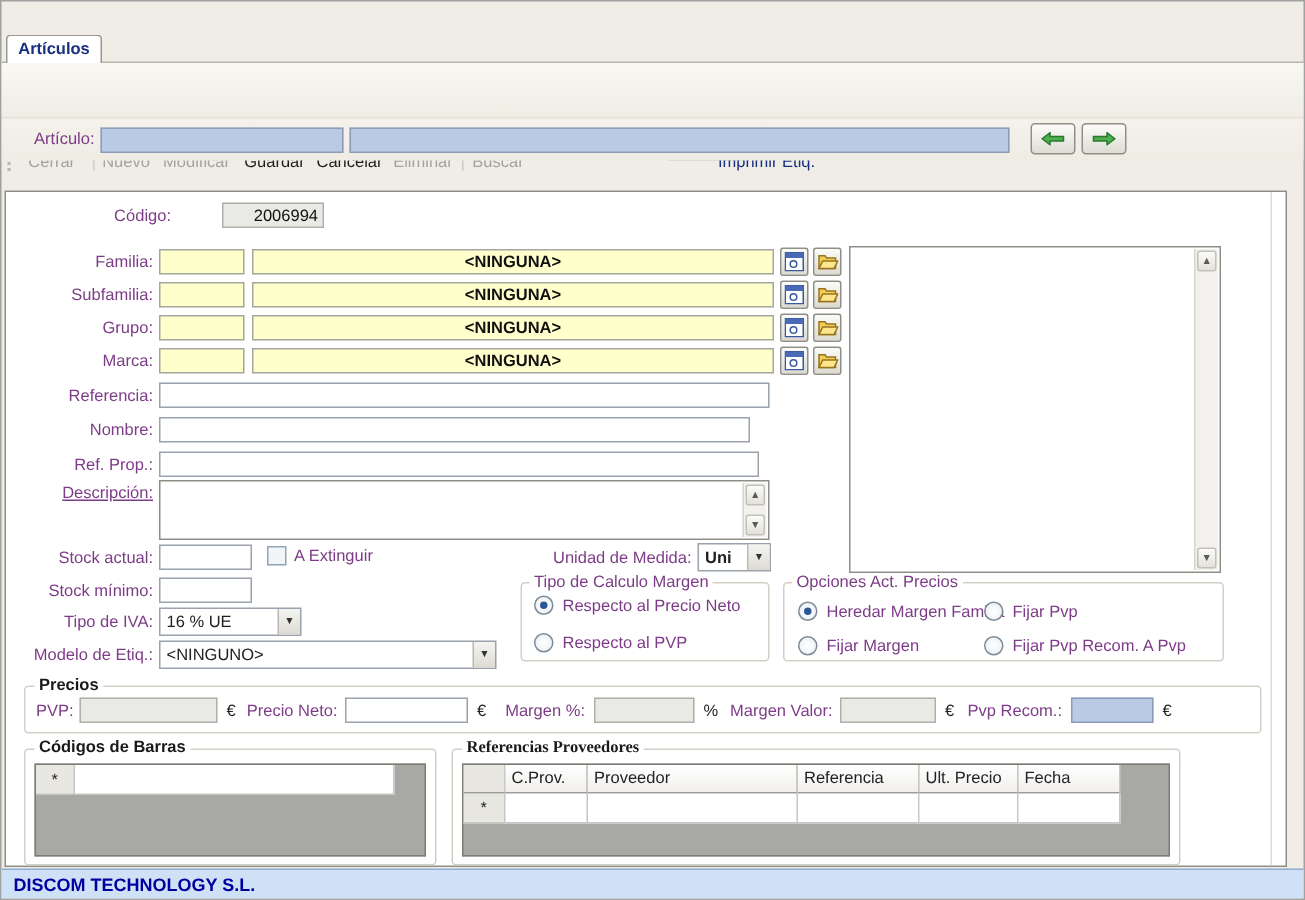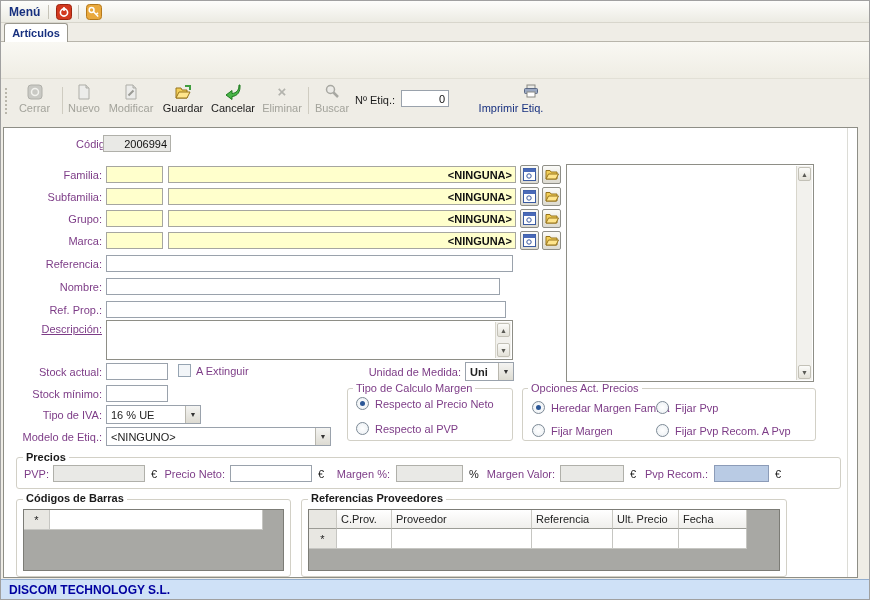--- a/index.html
+++ b/index.html
@@ -36,22 +36,22 @@
   .tsep { position:absolute; top:45px; height:27px; width:1px; background:#cfccc1; }
   .tool-label { position:absolute; font-size:11px; color:#1c1c1c; }
   .x-glyph { font-size:15px; color:#b3b3ad; font-weight:bold; line-height:15px; }
 
   
   .fld { position:absolute; border:1px solid #9aa2ac; background:#fff; height:17px;
          font-family:"Liberation Sans",sans-serif; font-size:11px; padding:1px 3px; color:#111; }
   .fld.yellow { background:#ffffcc; border-color:#a6a6a0; }
   .fld.gray { background:#e9e9e6; border-color:#b0b0aa; }
   .fld.blue { background:#b9cbe4; border-color:#8c9cb8; }
-  .fld.center { text-align:right; font-weight:bold; }
-  .fld.right { text-align:right; }
+  .fld.center { text-align:center; font-weight:bold; }
+  .fld.right { text-align:right;margin-left:45px; }
   .lbl { position:absolute; font-size:11px; color:#7d3c87; text-align:right; white-space:nowrap; }
 
   
   .combo { position:absolute; height:19px; border:1px solid #9aa2ac; background:#fff;
            display:flex; align-items:center; }
   .combo .ctext { flex:1; padding:0 4px; font-size:11px; white-space:nowrap; overflow:hidden; }
   .combo .carrow { width:15px; height:100%; background:linear-gradient(#f4f4f2,#dddbd2);
                    border-left:1px solid #b9b7ae; display:flex; align-items:center; justify-content:center;
                    font-size:7px; color:#333; }
 
@@ -115,44 +115,20 @@
   #statusbar span { position:absolute; left:8px; top:3px; font-weight:bold; font-size:12px; color:#0000a0; }
   #bottomstrip { position:absolute; left:0; top:598px; width:870px; height:2px; background:#6b8cba; }
 
   svg { display:block; }
 </style>
 </head>
 <body>
 
 <div id="app">
 
-  <div id="menubar">
-    <span class="menu-label">Menú</span>
-    <span class="vsep" style="left:47px;top:4px;height:14px;"></span>
-    <span class="miconbtn" style="left:54px;">
-      <span>
-        <svg width="16" height="16" viewBox="0 0 16 16">
-          <rect x="0.5" y="0.5" width="15" height="15" rx="3" fill="#d2391f" stroke="#9c2410"></rect>
-          <circle cx="8" cy="8.5" r="3.6" fill="none" stroke="#ffffff" stroke-width="1.6"></circle>
-          <line x1="8" y1="3" x2="8" y2="7" stroke="#ffffff" stroke-width="1.6"></line>
-        </svg>
-      </span>
-    </span>
-    <span class="vsep" style="left:77px;top:4px;height:14px;"></span>
-    <span class="miconbtn" style="left:84px;">
-      <span>
-        <svg width="16" height="16" viewBox="0 0 16 16">
-          <rect x="0.5" y="0.5" width="15" height="15" rx="3" fill="#e9a93d" stroke="#b5791c"></rect>
-          <circle cx="5.6" cy="6" r="2.4" fill="none" stroke="#fff" stroke-width="1.5"></circle>
-          <line x1="7.5" y1="7.8" x2="12.2" y2="12.5" stroke="#fff" stroke-width="1.5"></line>
-          <line x1="10.2" y1="10.5" x2="12" y2="8.7" stroke="#fff" stroke-width="1.5"></line>
-        </svg>
-      </span>
-    </span>
-  </div>
 
   <div id="wintab">
     <span>Artículos</span>
   </div>
 
   <div id="toolbar">
     <span class="grip"></span>
 
     <div class="tbtn disabled" style="left:10px;width:47px;">
       <span class="ticn">
@@ -230,20 +206,39 @@
         <svg width="16" height="14" viewBox="0 0 16 14">
           <rect x="4" y="1" width="8" height="4" fill="#e9e9e5" stroke="#8a8a84"></rect>
           <rect x="1.5" y="4.5" width="13" height="5" rx="1" fill="#9aa8c2" stroke="#5a6884"></rect>
           <rect x="4" y="8" width="8" height="5" fill="#ffffff" stroke="#8a8a84"></rect>
         </svg>
       </span>
       <span class="tlab" style="color:#17307f;">Imprimir Etiq.</span>
     </div>
   </div>
 
+  <div class="abs" style="left:0;top:78px;width:870px;height:28px;background:linear-gradient(#f4f2eb,#eeece3);">
+    <span class="lbl" style="left:14px;top:8px;width:48px;">Artículo:</span>
+    <input class="fld blue" style="left: 66px; top: 6px; width: 162px;" value="">
+    <input class="fld blue" style="left: 232px; top: 6px; width: 440px;" value="">
+    <span class="navbtn" style="left:686px;top:3px;">
+      <span>
+        <svg width="16" height="9" viewBox="0 0 16 9">
+          <path d="M6 0.5 L6 3 L15 3 L15 6 L6 6 L6 8.5 L0.8 4.5 Z" fill="#4fae4f" stroke="#2a7a2a"></path>
+        </svg>
+      </span>
+    </span>
+    <span class="navbtn" style="left:720px;top:3px;">
+      <span>
+        <svg width="16" height="9" viewBox="0 0 16 9">
+          <path d="M10 0.5 L10 3 L1 3 L1 6 L10 6 L10 8.5 L15.2 4.5 Z" fill="#4fae4f" stroke="#2a7a2a"></path>
+        </svg>
+      </span>
+    </span>
+  </div>
 
 
   <div id="panel"></div>
   <div class="panel-divider"></div>
 
   <span class="lbl" style="left:56px;top:137px;width:57px;">Código:</span>
   <input class="fld gray right" style="left: 102px; top: 134px; width: 68px;" disabled="" value="2006994">
 
   <span class="lbl" style="left:13px;top:168px;width:88px;">Familia:</span>
   <input class="fld yellow" style="left: 105px; top: 165px; width: 57px;" value="">
@@ -422,21 +417,21 @@
   <div class="group" style="left:15px;top:498px;width:275px;height:78px;"></div>
   <span class="gtitle blackbold" style="left:22px;top:491px;">Códigos de Barras</span>
   <div class="grid" style="left:22px;top:508px;width:261px;height:62px;">
     <div class="grow">
       <span class="gcell sel datarow" style="width:26px;">*</span>
       <span class="gcell datarow" style="width:213px;"></span>
     </div>
   </div>
 
   <div class="group" style="left:300px;top:498px;width:486px;height:78px;"></div>
-  <span class="gtitle blackbold" style="left:307px;top:491px;">Referencias Proveedores</span>
+  <span class="gtitle blackbold" style="left:307px;top:491px;font-family:Liberation Serif, serif;">Referencias Proveedores</span>
   <div class="grid" style="left:307px;top:508px;width:472px;height:62px;">
     <div class="grow">
       <span class="gcell hdr sel" style="width:28px;"></span>
       <span class="gcell hdr" style="width:55px;">C.Prov.</span>
       <span class="gcell hdr" style="width:140px;">Proveedor</span>
       <span class="gcell hdr" style="width:81px;">Referencia</span>
       <span class="gcell hdr" style="width:66px;">Ult. Precio</span>
       <span class="gcell hdr" style="width:68px;">Fecha</span>
     </div>
     <div class="grow">

